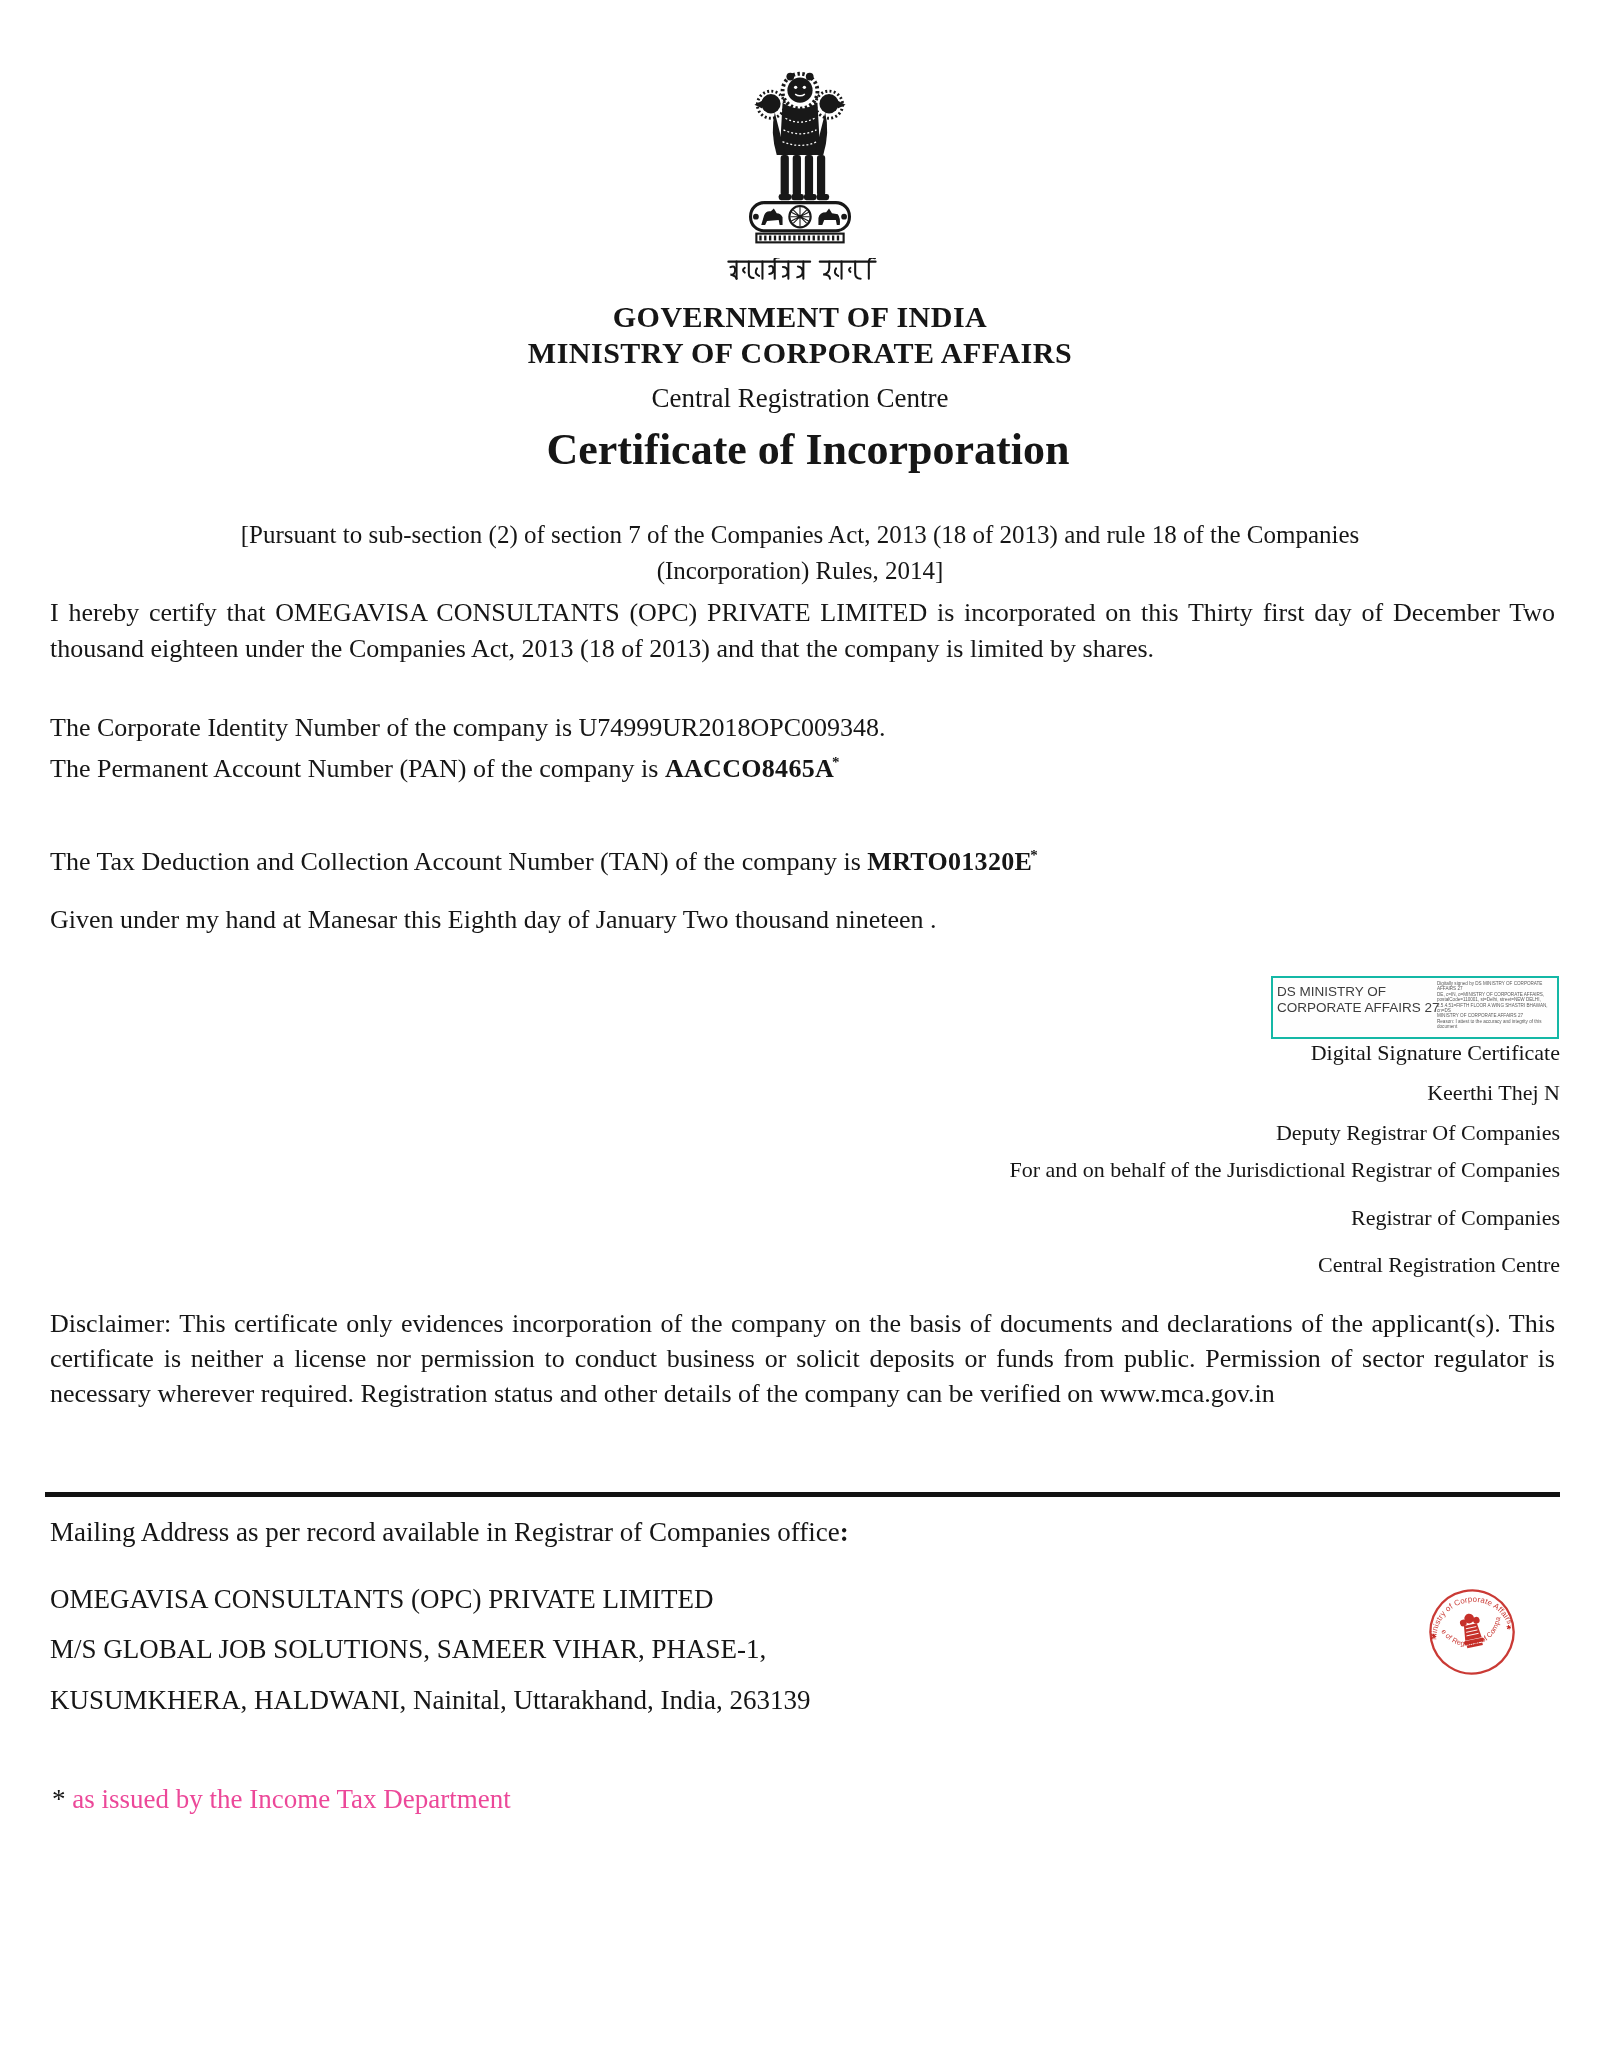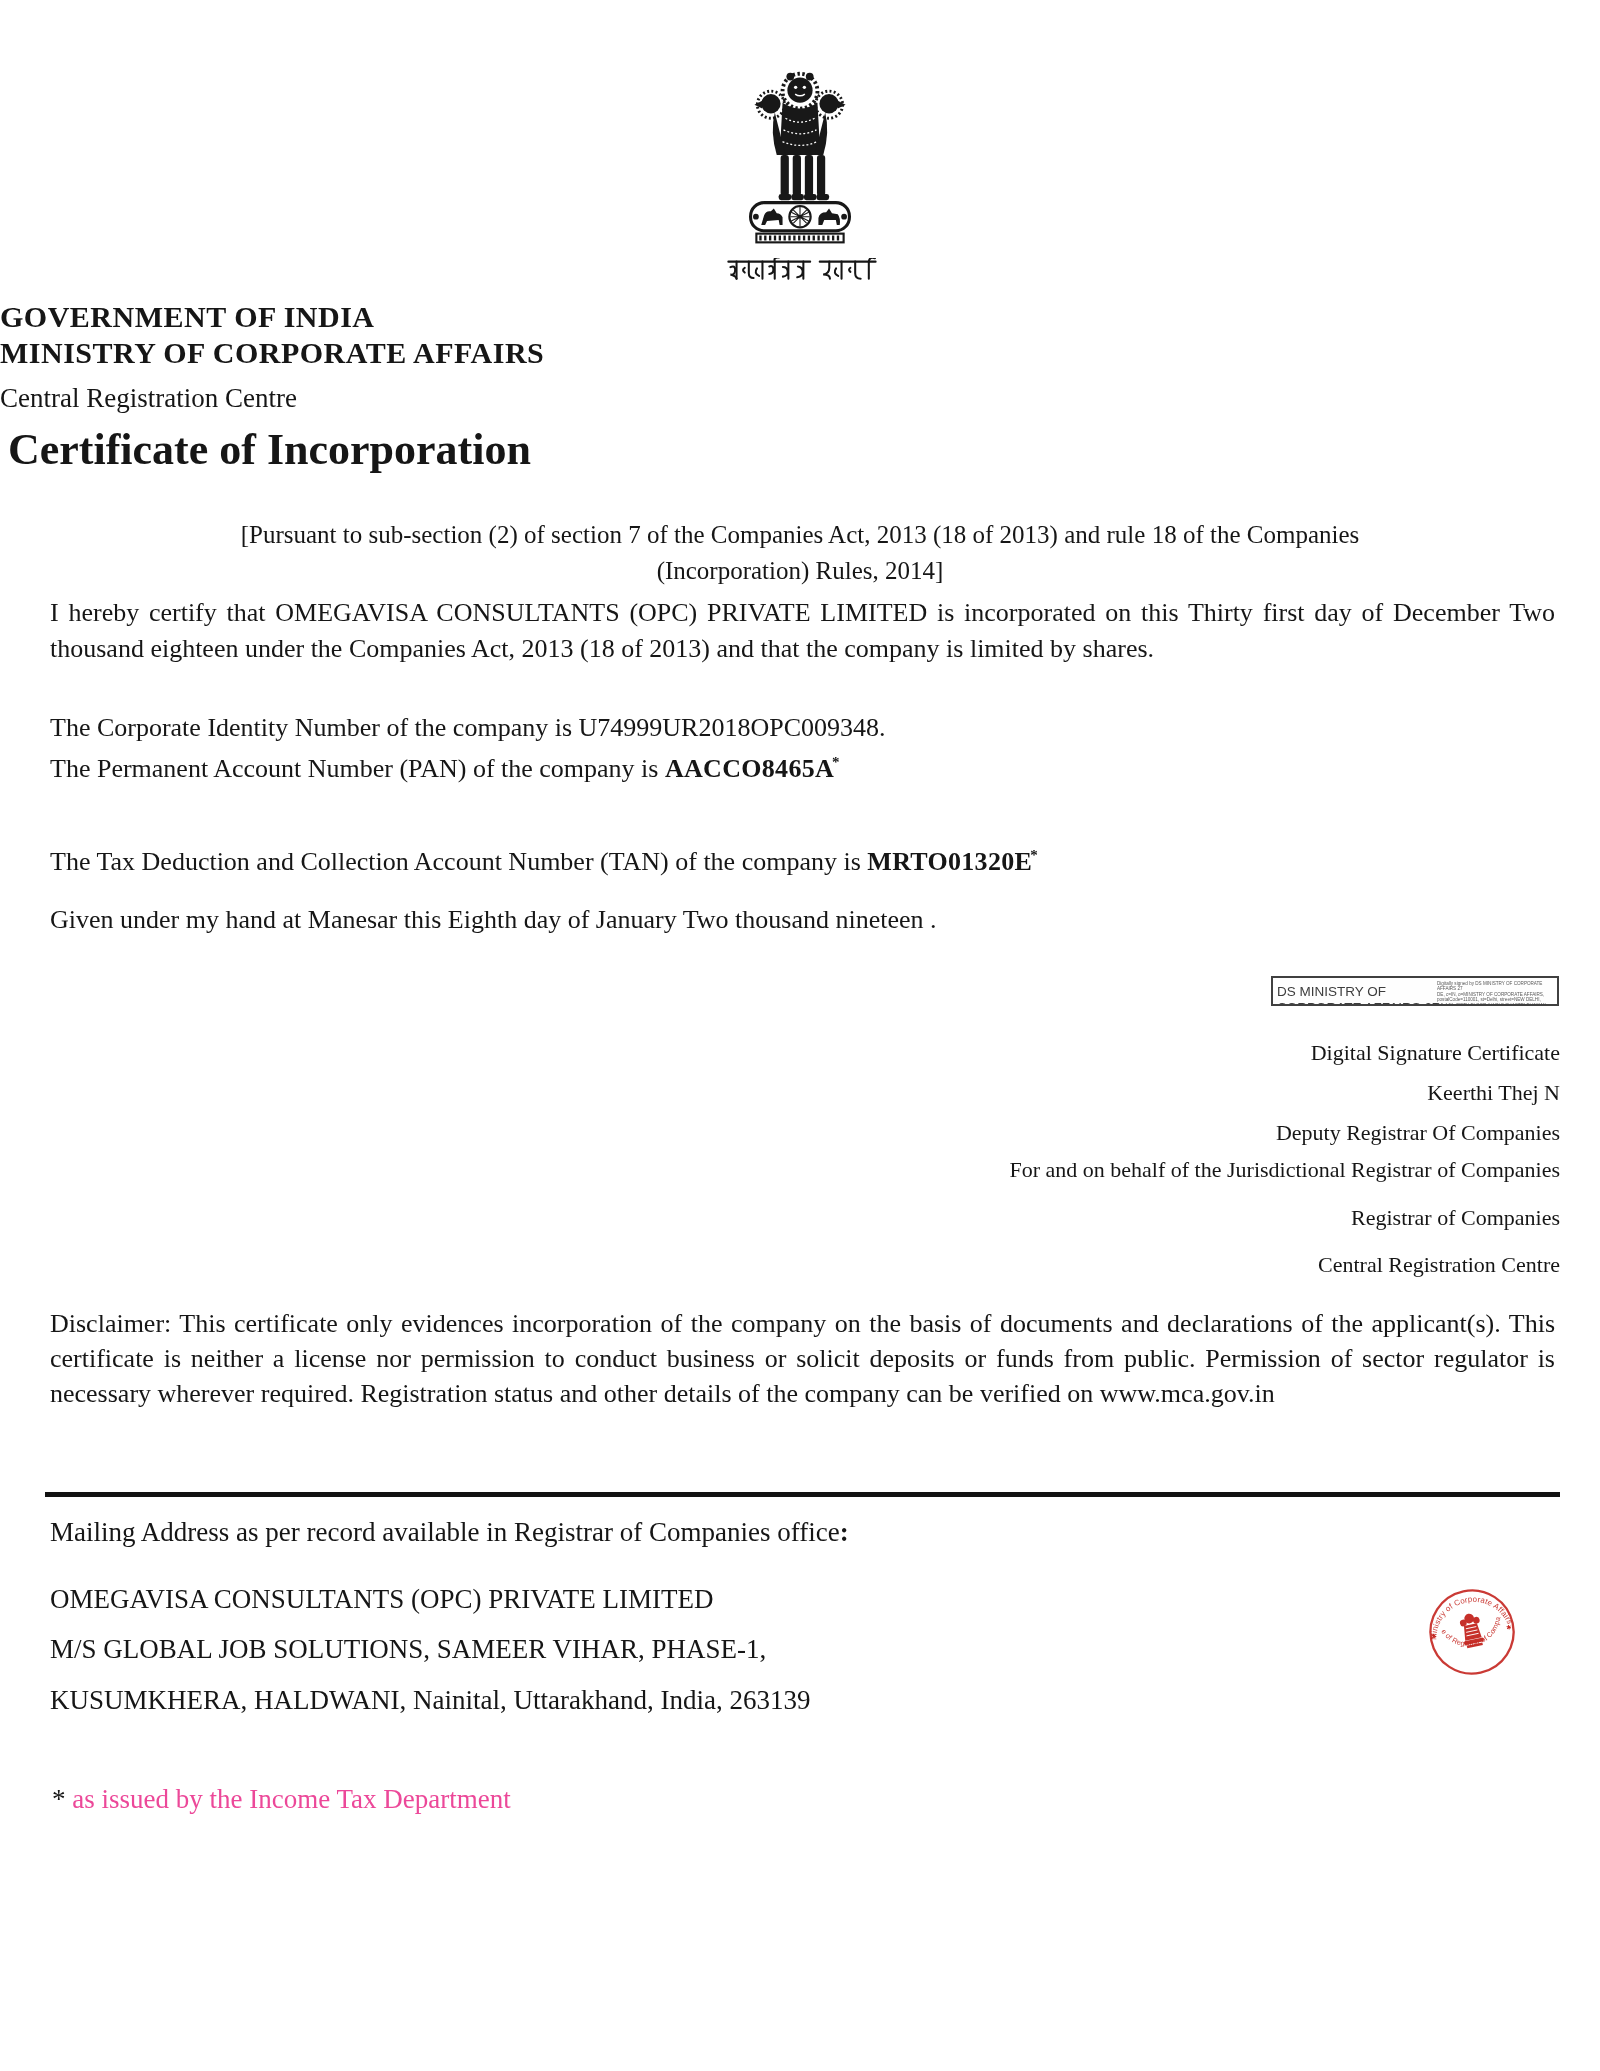--- a/index.html
+++ b/index.html
@@ -1,37 +1,37 @@
 <!DOCTYPE html>
 <html><head>
 <meta charset="utf-8">
 <style>
   html,body{margin:0;padding:0;background:#ffffff;}
   .page{
     position:relative; width:1600px; height:2071px; background:#ffffff;
     font-family:"Liberation Serif", serif; color:#161616; overflow:hidden;
   }
   .abs{position:absolute;}
-  .center{left:0; width:1600px; text-align:left;}
+  .center{left:0; width:1600px; text-align:center;}
   .serif-b{font-weight:bold;}
   .gov-line{top:300px; font-size:30px; font-weight:bold; letter-spacing:0.5px;}
   .ministry-line{top:336px; font-size:30px; font-weight:bold; letter-spacing:0.5px;}
   .crc-line{top:383px; font-size:27px;}
   .doc-title{top:424px; font-size:44px; font-weight:bold;padding-left:8px;}
   .pursuant{top:517px; left:80px; width:1440px; text-align:center; font-size:25px; line-height:36px;}
   .bodypara{top:595px; left:50px; width:1505px; font-size:26px; line-height:36px; text-align:justify;}
   .line{left:50px; width:1505px; font-size:26px; line-height:34px; white-space:pre-wrap;}
   .cin-line{top:711px;}
   .pan-line{top:745px;}
   .tan-line{top:838px;}
   .given-line{top:903px;}
   .bold-val{font-weight:bold; letter-spacing:0.3px;}
   .sup-ast{font-size:15px; vertical-align:super; margin-left:-2px; font-weight:bold;}
   .ds-box{
-    left:1271px; top:976px; width:288px; height:30px; border:2px solid #404040;
+    left:1271px; top:976px; width:288px; height:63px; border:2px solid #14b8a6;
     background:#fefefe; display:flex; box-sizing:border-box; overflow:hidden;
   }
   .ds-left{
     width:158px; font-family:"Liberation Sans", sans-serif; font-size:13.5px;
     line-height:15.5px; color:#3d3d3d; padding:6px 0 0 4px; white-space:nowrap;
   }
   .ds-right{
     flex:1; font-family:"Liberation Sans", sans-serif; font-size:4.6px;
     line-height:5.4px; color:#5a5a5a; padding:3px 1px 0 2px;
   }

